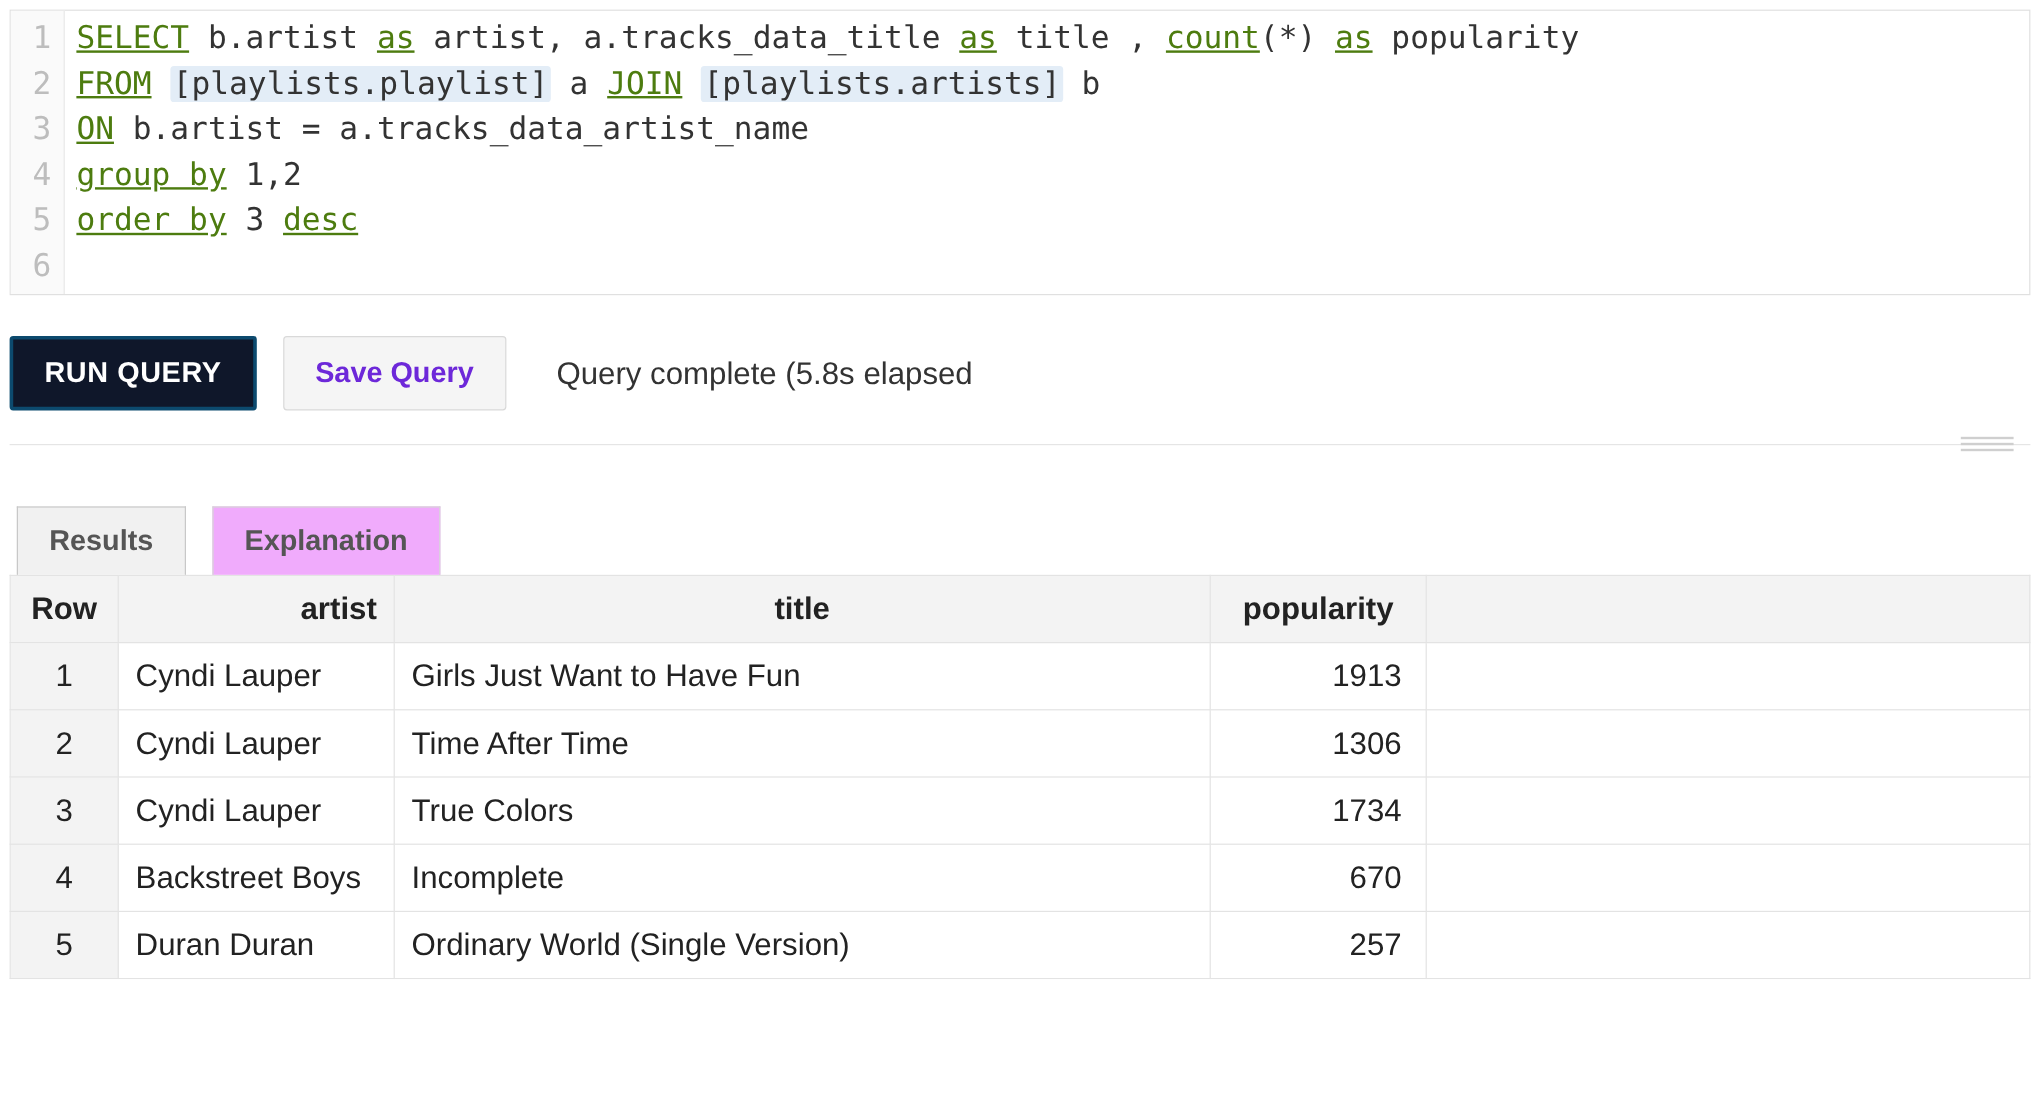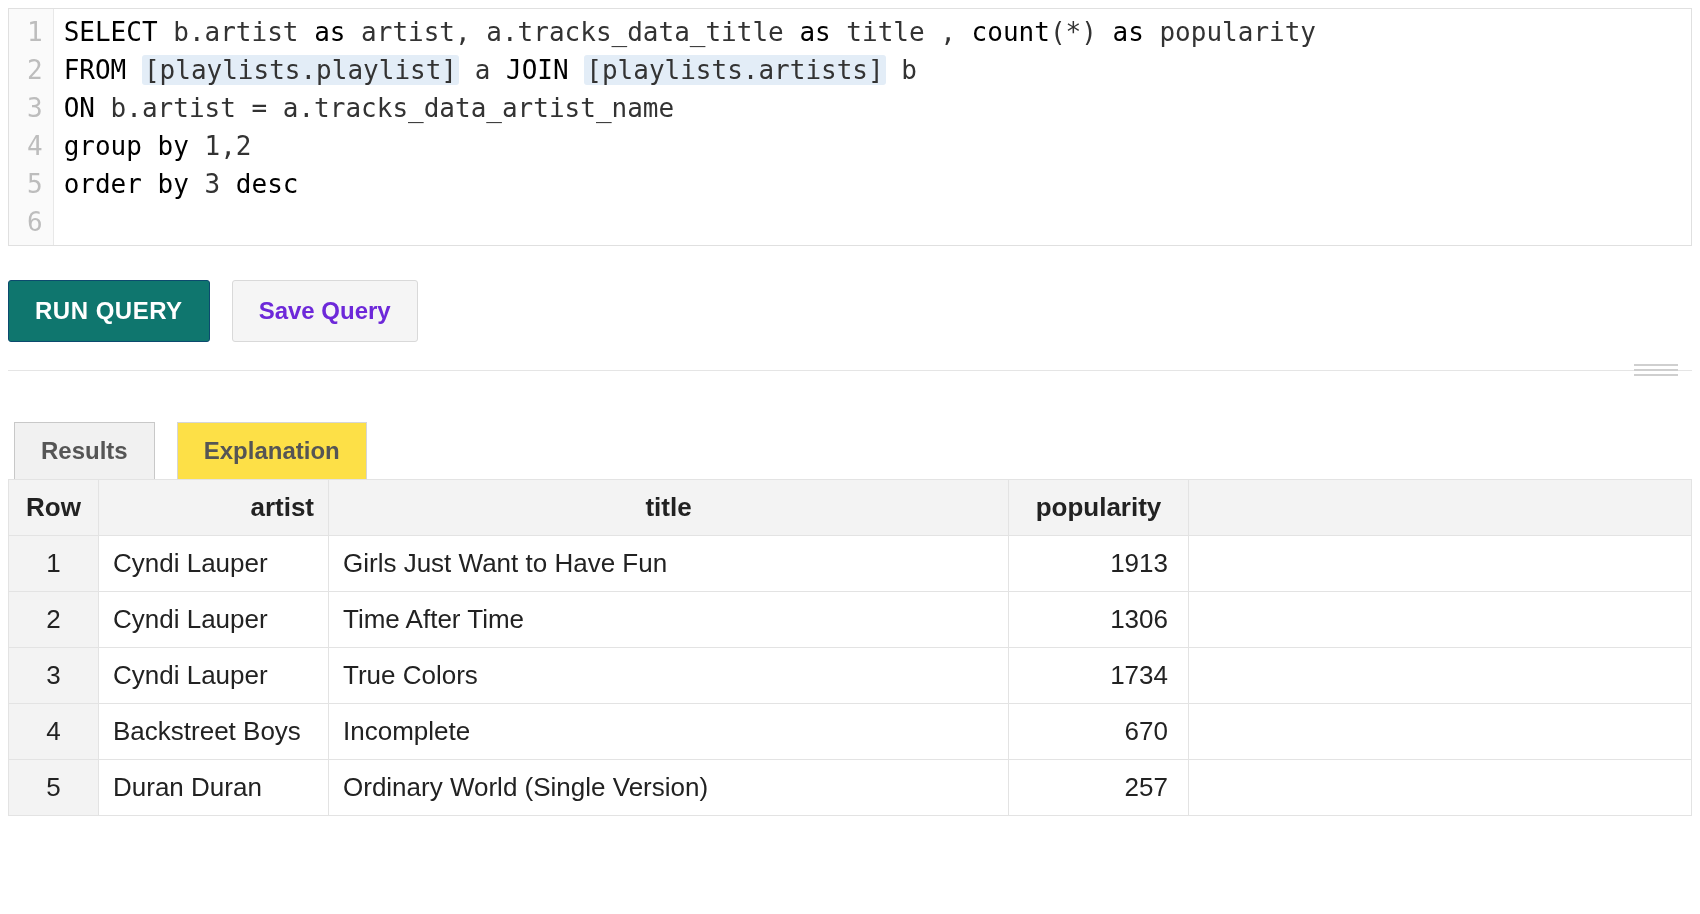--- a/index.html
+++ b/index.html
@@ -29,21 +29,21 @@
     text-align: right;
     padding: 4px 10px 4px 18px;
     user-select: none;
   }
   .gutter div { }
   .code {
     padding: 4px 10px;
     white-space: pre;
     color: #333;
   }
-  .kw { color: #000000; }
+  .kw { color: #4d7c0f; text-decoration: underline; }
   .tbl { background: #e3edf7; color: #333; padding: 0 2px; border-radius: 3px; }
 
   .toolbar {
     display: flex;
     align-items: center;
     gap: 22px;
     padding: 34px 8px 28px 8px;
   }
   .btn {
     display: inline-flex;
@@ -54,23 +54,23 @@
     font-size: 24px;
     font-weight: 700;
     color: #6d28d9;
     background: #f5f5f5;
     border: 1px solid #d9d9d9;
     border-radius: 3px;
     cursor: pointer;
     white-space: nowrap;
   }
   .btn-primary {
-    background: #0f766e;
+    background: #0f172a;
     color: #fff;
-    border: 1px solid #0c4a6e;
+    border: 3px solid #0c4a6e;
     letter-spacing: 0.5px;
     text-align: center;
   }
   .status-text {
     font-size: 26px;
     color: #333;
     margin-left: 20px;
     white-space: nowrap;
   }
 
@@ -103,21 +103,21 @@
     margin: 40px 10px 0 14px;
     gap: 22px;
   }
   .tab {
     padding: 14px 26px;
     font-size: 24px;
     font-weight: 700;
     color: #555;
     border: 1px solid #d6d6d6;
     border-bottom: none;
-    background: #fde047;
+    background: #f0abfc;
     cursor: pointer;
   }
   .tab.active {
     background: #f1f1f1;
     border-color: #c8c8c8;
   }
   .tab + .tab { margin-left: 0; }
 
   table.results {
     width: calc(100% - 16px);
@@ -163,20 +163,21 @@
         <div>5</div>
         <div>6</div>
       </div>
     <div class="code" id="code"><div><span class="kw">SELECT</span> b.artist <span class="kw">as</span> artist, a.tracks_data_title <span class="kw">as</span> title , <span class="kw">count</span>(*) <span class="kw">as</span> popularity</div><div><span class="kw">FROM</span> <span class="tbl">[playlists.playlist]</span> a <span class="kw">JOIN</span> <span class="tbl">[playlists.artists]</span> b</div><div><span class="kw">ON</span> b.artist = a.tracks_data_artist_name</div><div><span class="kw">group by</span> 1,2</div><div><span class="kw">order by</span> 3 <span class="kw">desc</span></div><div>&nbsp;</div></div>
   </div>
 </div>
 
 <div class="toolbar">
   <button class="btn btn-primary">RUN QUERY</button>
   <button class="btn">Save Query</button>
+  <span class="status-text">Query complete (5.8s elapsed</span>
 </div>
 
 <div class="hr-wrap">
   <div class="hr-line"></div>
   <div class="drag-handle">
     <div></div>
       <div></div>
       <div></div>
   </div>
 </div>

